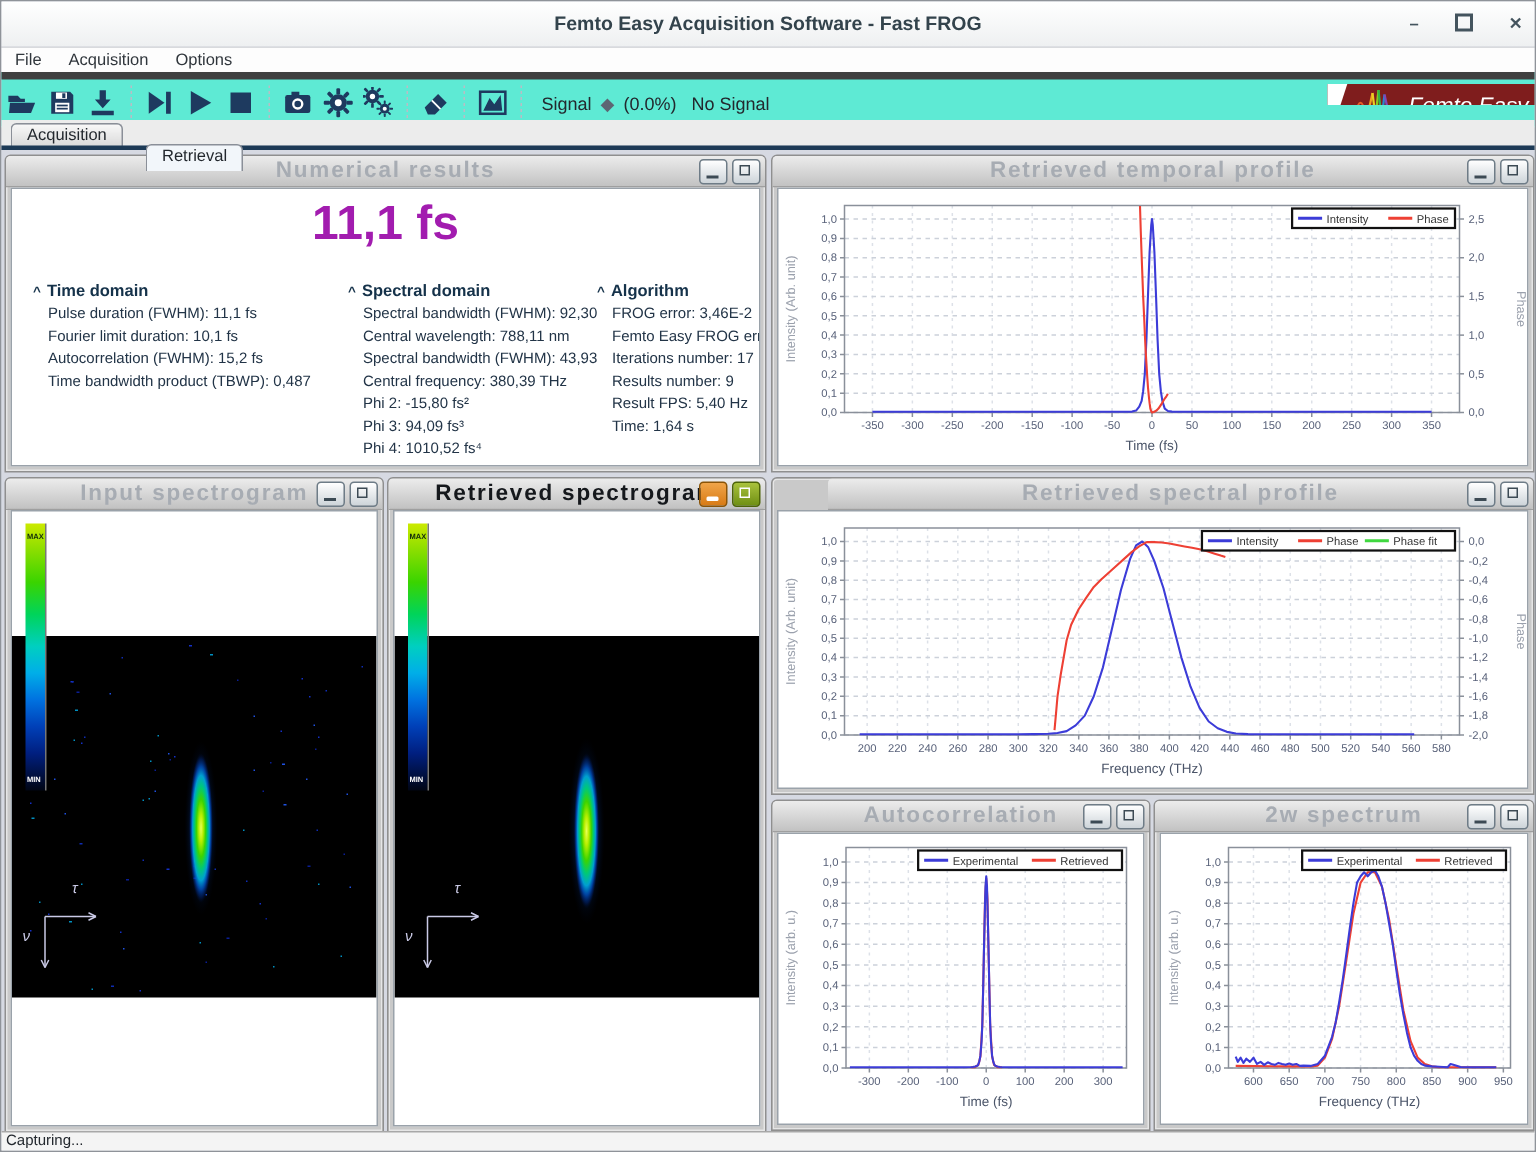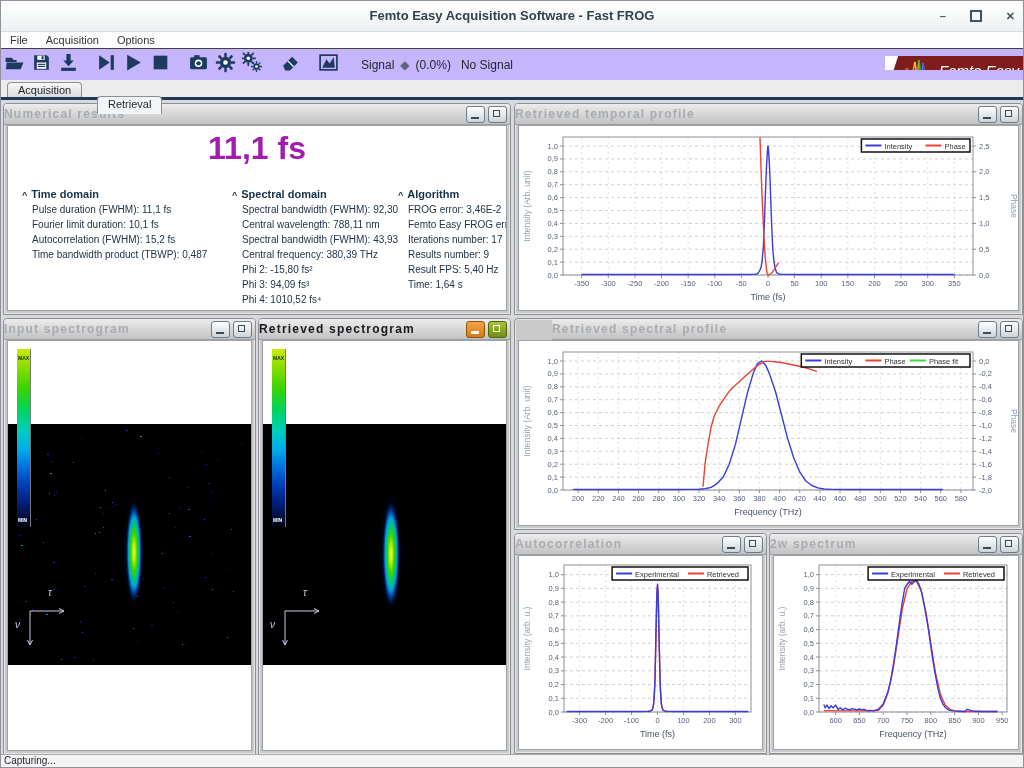--- a/index.html
+++ b/index.html
@@ -8,40 +8,40 @@
   
   .titlebar{position:absolute;left:0;top:0;width:100%;height:30px;background:linear-gradient(#ffffff,#eef0f1);border-bottom:1px solid #d8dadd;}
   .titlebar .title{display:block;text-align:center;line-height:30px;font-size:13px;font-weight:bold;color:#33434c;}
   .winctrls{position:absolute;right:8px;top:0;height:30px;display:flex;align-items:center;gap:24px;}
   .winbtn{color:#44545e;font-size:11px;font-weight:bold;cursor:default;line-height:10px;}
   .wc-max{width:8px;height:8px;border:2px solid #44545e;display:inline-block;}
   
   .menubar{position:absolute;left:0;top:31px;width:100%;height:16px;background:#fdfdfd;display:flex;align-items:center;}
   .menu-item{font-size:11px;color:#30363c;padding:0 9px;}
   
-  .toolbar{position:absolute;left:0;top:47px;width:100%;height:31px;background:#c4b5fd;border-top:1px solid #404040;border-bottom:1px solid #c9ccd1;display:flex;}
+  .toolbar{position:absolute;left:0;top:47px;width:100%;height:31px;background:#5eead4;border-top:5px solid #404040;border-bottom:1px solid #c9ccd1;display:flex;align-items:center;}
   .tbtn{width:27px;height:26px;display:flex;align-items:center;justify-content:center;}
   .tsep{width:1px;height:24px;margin:0 5px;background:repeating-linear-gradient(#b9bdc4 0 2px,transparent 2px 4px);}
   .signal{display:flex;align-items:center;gap:6px;font-size:12px;color:#23282e;margin-left:8px;}
   .sig-diamond{color:#5d6673;font-size:12px;}
   .logo{position:absolute;right:0;top:55px;width:138px;height:14px;background:#7f1d1d;overflow:hidden;}
   .logo .slash{position:absolute;left:-8px;top:-2px;width:16px;height:36px;background:#fff;transform:skewX(-18deg);}
   .logo-inner{position:absolute;right:4px;top:2px;display:flex;align-items:center;gap:3px;}
   .logo-text{color:#fff;font-size:15px;font-style:italic;line-height:15px;}
   .logo-tag{position:absolute;right:6px;top:21px;color:#8fb9dc;font-size:5.5px;font-style:italic;letter-spacing:.4px;}
   
   .tabbar{position:absolute;left:0;top:79px;width:100%;height:17px;background:#ececec;}
   .tab{position:absolute;top:2px;height:15px;padding:0 10px;font-size:11px;line-height:15px;color:#23282e;border:1px solid #8a8f98;border-bottom:none;border-radius:4px 4px 0 0;background:linear-gradient(#f8f8f8,#d9d9d9);}
   .tab.active{background:#f2f6fa;top:16px;height:17px;z-index:3;}
   .navline{position:absolute;left:0;top:96px;width:100%;height:3px;background:#1d3a56;}
   
   .mdi{position:absolute;left:0;top:99px;width:100%;height:656px;background:#d6d9e2;}
   
   .panel{position:absolute;background:#c9c9c9;border:1px solid #8f8f8f;border-radius:4px 4px 0 0;box-shadow:inset 0 0 0 1px #e6e6e6;box-sizing:border-box;}
-  .ptitle{position:relative;height:20px;background:linear-gradient(#ececec,#c2c2c2);border-bottom:1px solid #9f9f9f;border-radius:3px 3px 0 0;text-align:left;font-size:12px;font-weight:bold;letter-spacing:1.2px;line-height:20px;color:#a7acb3;}
+  .ptitle{position:relative;height:20px;background:linear-gradient(#ececec,#c2c2c2);border-bottom:1px solid #9f9f9f;border-radius:3px 3px 0 0;text-align:center;font-size:15px;font-weight:bold;letter-spacing:1.2px;line-height:20px;color:#a7acb3;}
   .panel.active .ptitle{color:#15181c;}
   .pbtns{position:absolute;right:3px;top:2px;display:flex;gap:3px;}
   .pbtn{width:17px;height:15px;border:1px solid #6e7c87;border-radius:3px;background:linear-gradient(#ffffff,#cdd4d9);position:relative;}
   .pbtn .g-min{position:absolute;left:4px;bottom:3px;width:8px;height:2px;background:#3c4a54;}
   .pbtn .g-max{position:absolute;left:4px;top:3px;width:7px;height:7px;border:1.5px solid #3c4a54;box-sizing:border-box;}
   .pbtn.orange{background:linear-gradient(#f0a54a,#d87a14);border-color:#8a5408;}
   .pbtn.orange .g-min{background:#fff;height:3px;border-radius:1px;}
   .pbtn.green{background:linear-gradient(#a9c23c,#6f8f14);border-color:#4d6408;}
   .pbtn.green .g-max{border-color:#fff;}
   .pcontent{position:absolute;left:3px;right:3px;top:21px;bottom:3px;background:#fff;border:1px solid #9aa2aa;overflow:hidden;}

